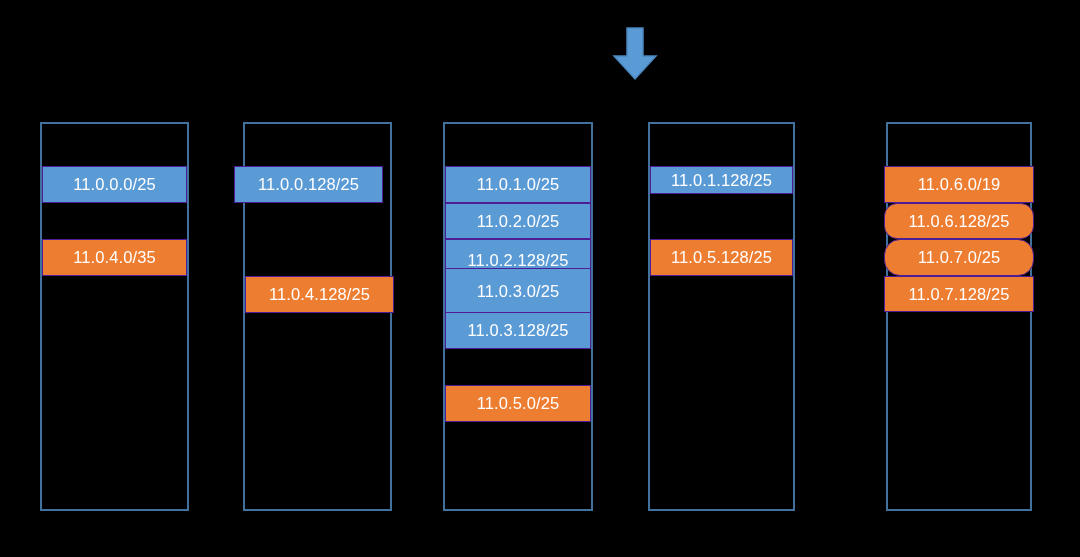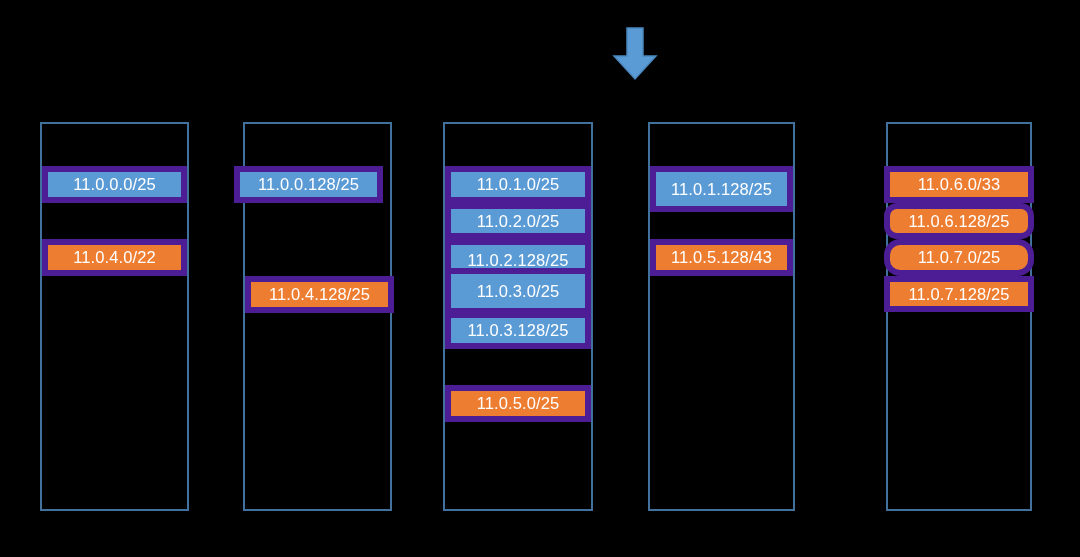--- a/index.html
+++ b/index.html
@@ -34,21 +34,21 @@
     position: absolute;
     background: #000000;
     border: 2px solid #41719C;
     box-sizing: border-box;
   }
 
   
   .block {
     position: absolute;
     box-sizing: border-box;
-    border: 6px solid #4c1d95;
+    border: 1px solid #4c1d95;
     color: #FFFFFF;
     font-size: 16.5px;
     line-height: 1;
     display: flex;
     align-items: center;
     justify-content: center;
     letter-spacing: 0.1px;
     white-space: nowrap;
   }
   .block.blue   { background: #5B9BD5; }
@@ -61,34 +61,34 @@
 
   <div class="arrow-wrap">
     <svg viewBox="0 0 54 56" xmlns="http://www.w3.org/2000/svg" aria-hidden="true">
       <polygon points="19,2 35,2 35,30 48,30 27,53 6,30 19,30" fill="#5B9BD5" stroke="#4A87BD" stroke-width="1.5"></polygon>
     </svg>
   </div>
 
   <div id="columns-layer">
       <div class="column" style="left: 40px; top: 122px; width: 149px; height: 389px;"></div>
       <div class="block blue" style="left: 42px; width: 145px; top: 166px; height: 36.5px;">11.0.0.0/25</div>
-      <div class="block orange" style="left: 42px; width: 145px; top: 239px; height: 36.5px;">11.0.4.0/22</div>
+      <div class="block orange" style="left: 42px; width: 145px; top: 239px; height: 36.5px;">11.0.4.0/35</div>
       <div class="column" style="left: 243px; top: 122px; width: 149px; height: 389px;"></div>
       <div class="block blue" style="left: 234px; width: 149px; top: 166px; height: 36.5px;">11.0.0.128/25</div>
       <div class="block orange" style="left: 245px; width: 149px; top: 239px; height: 36.5px; margin-top: 37px;">11.0.4.128/25</div>
       <div class="column" style="left: 443px; top: 122px; width: 150px; height: 389px;"></div>
       <div class="block blue" style="left: 445px; width: 146px; top: 166px; height: 36.5px;">11.0.1.0/25</div>
       <div class="block blue" style="left: 445px; width: 146px; top: 202.5px; height: 36.5px;">11.0.2.0/25</div>
       <div class="block blue" style="left: 445px; width: 146px; top: 239px; height: 43px; text-align: right;">11.0.2.128/25</div>
       <div class="block blue" style="left: 445px; width: 146px; top: 268px; height: 46px; text-align: center;">11.0.3.0/25</div>
       <div class="block blue" style="left: 445px; width: 146px; top: 312px; height: 36.5px;">11.0.3.128/25</div>
       <div class="block orange" style="left: 445px; width: 146px; top: 385px; height: 36.5px;">11.0.5.0/25</div>
       <div class="column" style="left: 648px; top: 122px; width: 147px; height: 389px;"></div>
-      <div class="block blue" style="left: 650px; width: 143px; top: 166px; height: 46px;">11.0.1.128/25</div>
-      <div class="block orange" style="left: 650px; width: 143px; top: 239px; height: 36.5px;">11.0.5.128/43</div>
+      <div class="block blue" style="left: 650px; width: 143px; top: 166px; height: 28px;">11.0.1.128/25</div>
+      <div class="block orange" style="left: 650px; width: 143px; top: 239px; height: 36.5px;">11.0.5.128/25</div>
       <div class="column" style="left: 886px; top: 122px; width: 146px; height: 389px;"></div>
-      <div class="block orange" style="left: 884px; width: 150px; top: 166px; height: 36.5px;">11.0.6.0/33</div>
+      <div class="block orange" style="left: 884px; width: 150px; top: 166px; height: 36.5px;">11.0.6.0/19</div>
       <div class="block orange" style="left: 884px; width: 150px; top: 202.5px; height: 36.5px; border-radius: 13px;">11.0.6.128/25</div>
       <div class="block orange" style="left: 884px; width: 150px; top: 239px; height: 36.5px; border-radius: 16px;">11.0.7.0/25</div>
       <div class="block orange" style="left: 884px; width: 150px; top: 275.5px; height: 36.5px;">11.0.7.128/25</div>
     </div>
 
 </div>
 
 </body></html>

